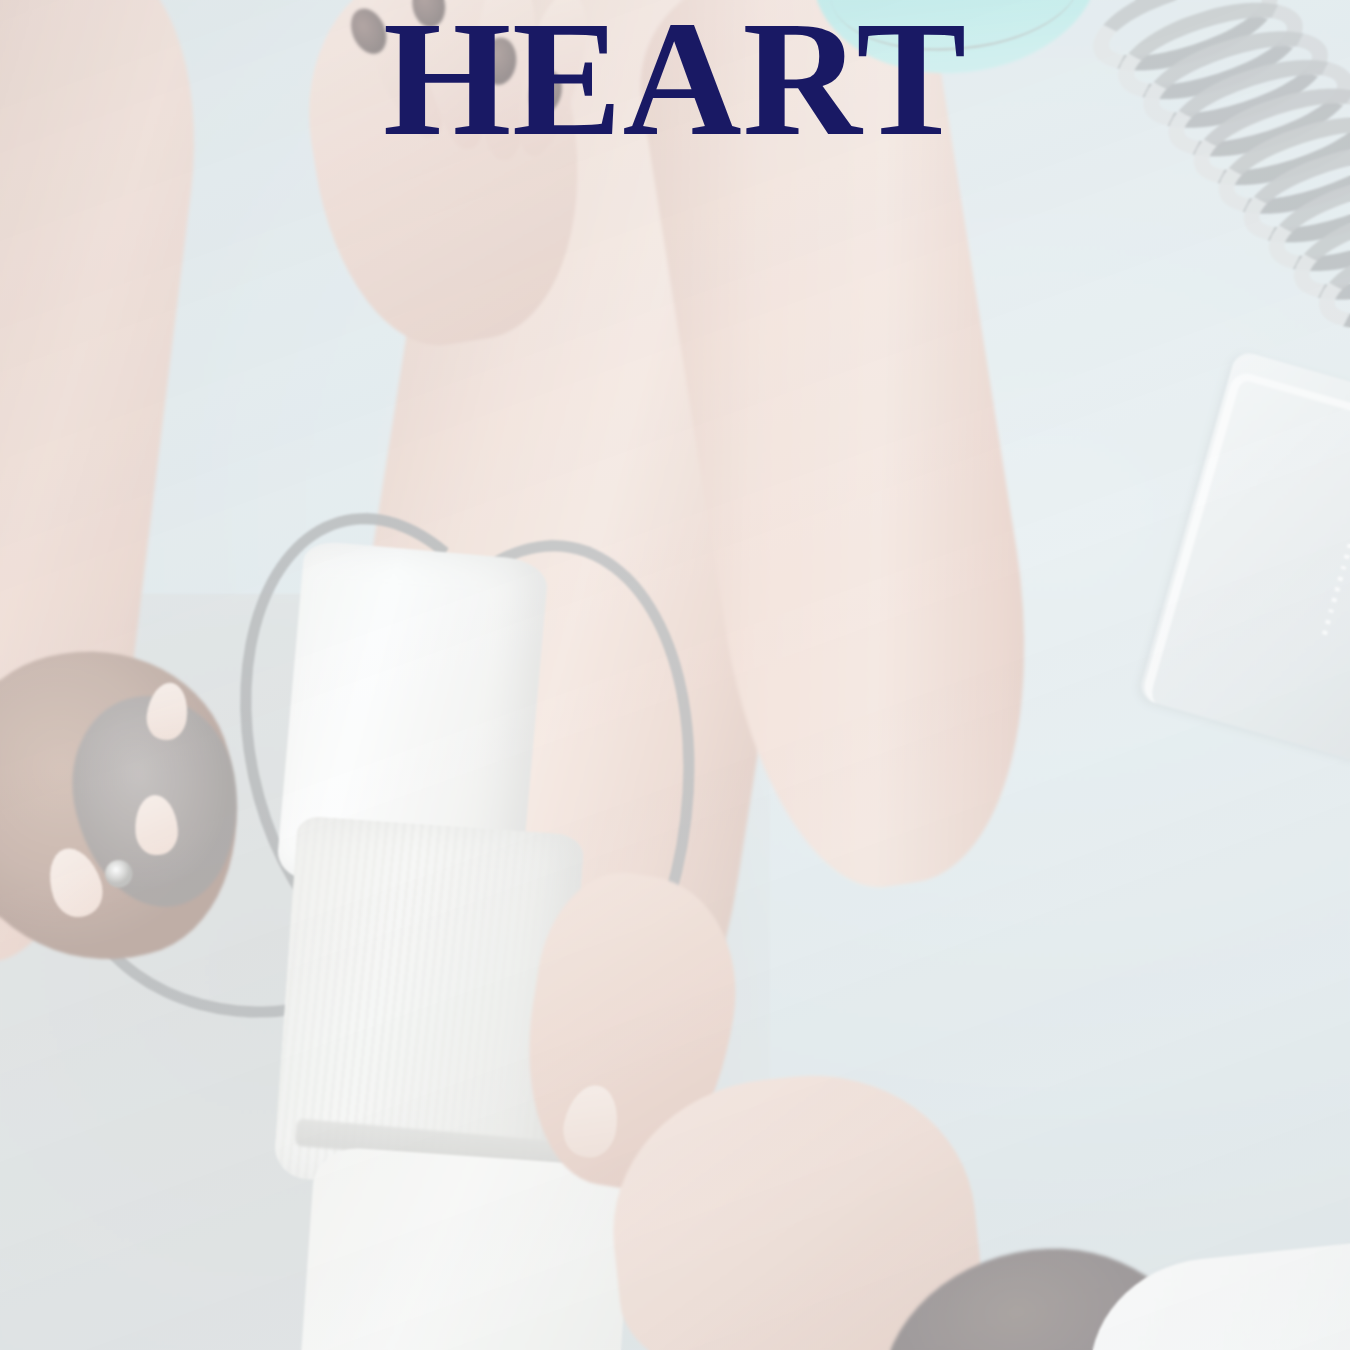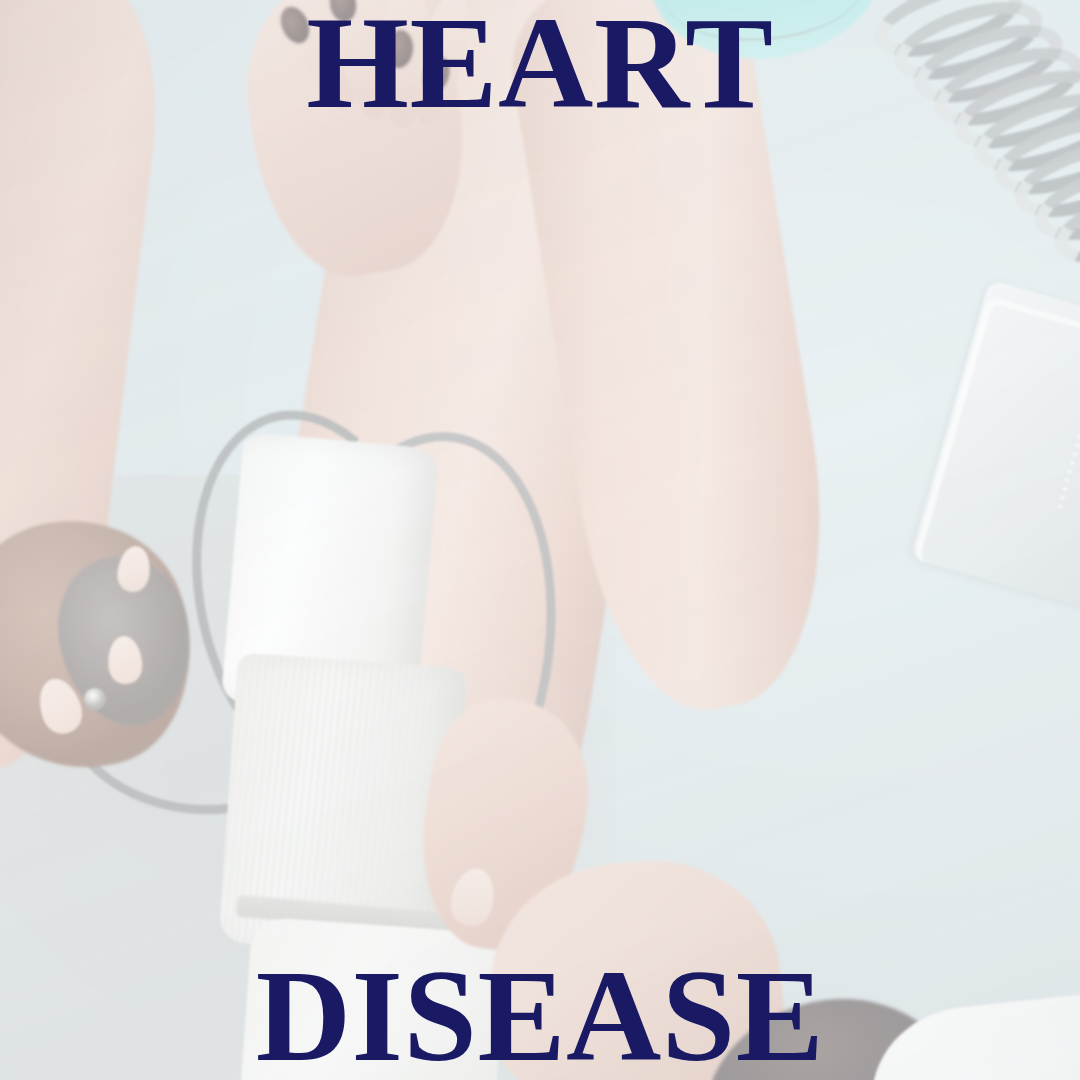--- a/index.html
+++ b/index.html
@@ -407,16 +407,15 @@
     <div class="hair"></div>
     <div class="coat"></div>
 
     <div class="photo-soften"></div>
     <div class="wash-cool"></div>
     <div class="wash"></div>
   </div>
 
   <div class="headline">
     <div class="headline-line">HEART</div>
-    <div class="headline-line">DISEASE</div>
   </div>
 
 </div>
 
 </body></html>

